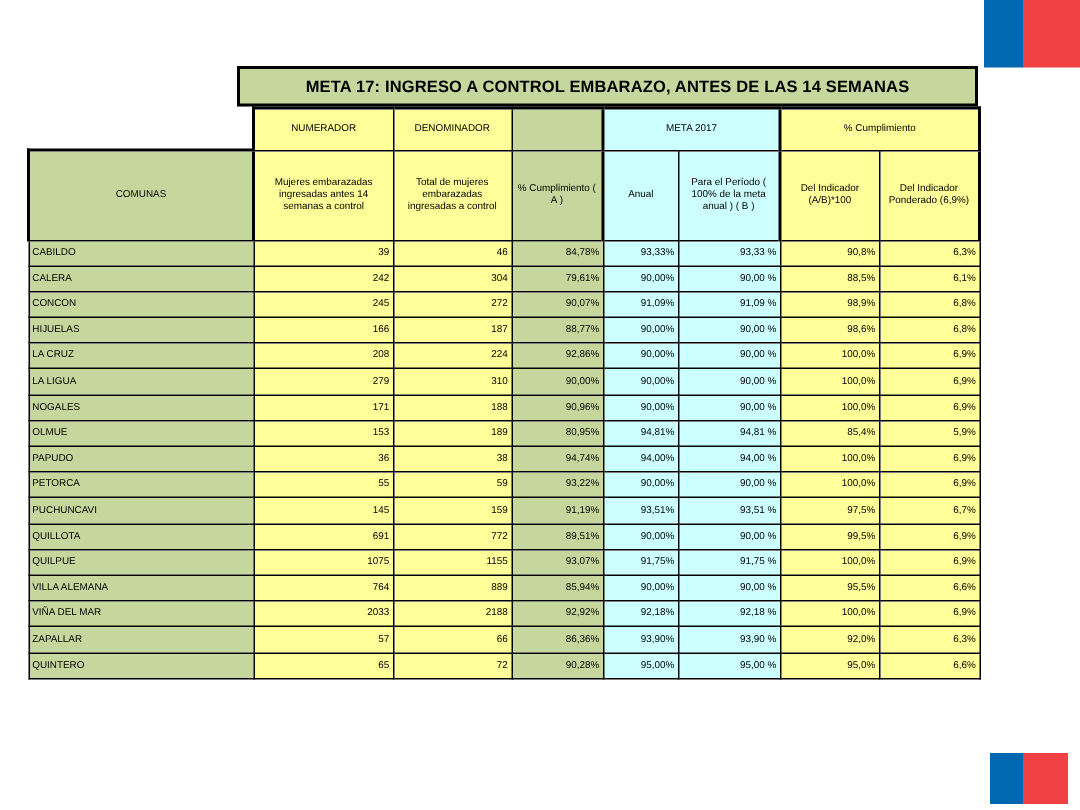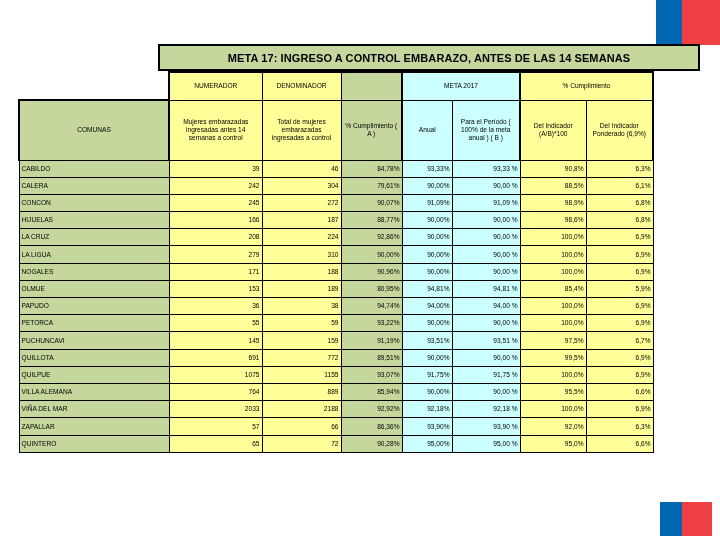--- a/index.html
+++ b/index.html
@@ -17,21 +17,21 @@
   .flag .red{background:#ef4044;height:100%;}
   #flag-top{top:0;left:656px;width:64px;height:45px;}
   #flag-top .blue{width:26px;}
   #flag-top .red{width:38px;}
   #flag-bottom{top:502px;left:660px;width:52px;height:34px;}
   #flag-bottom .blue{width:22px;}
   #flag-bottom .red{width:30px;}
 
   
   #title-banner{
-    position:absolute;top:44px;left:158px;width:542px;height:27px;
+    position:absolute;top:44px;left:158px;width:494px;height:27px;
     background:#c6d79e;border:2px solid #000000;
     box-sizing:border-box;
     display:flex;align-items:center;justify-content:center;
     font-size:11px;font-weight:bold;color:#000;
     letter-spacing:.1px;
   }
 
   
   #sheet{
     position:absolute;top:71px;left:18px;

